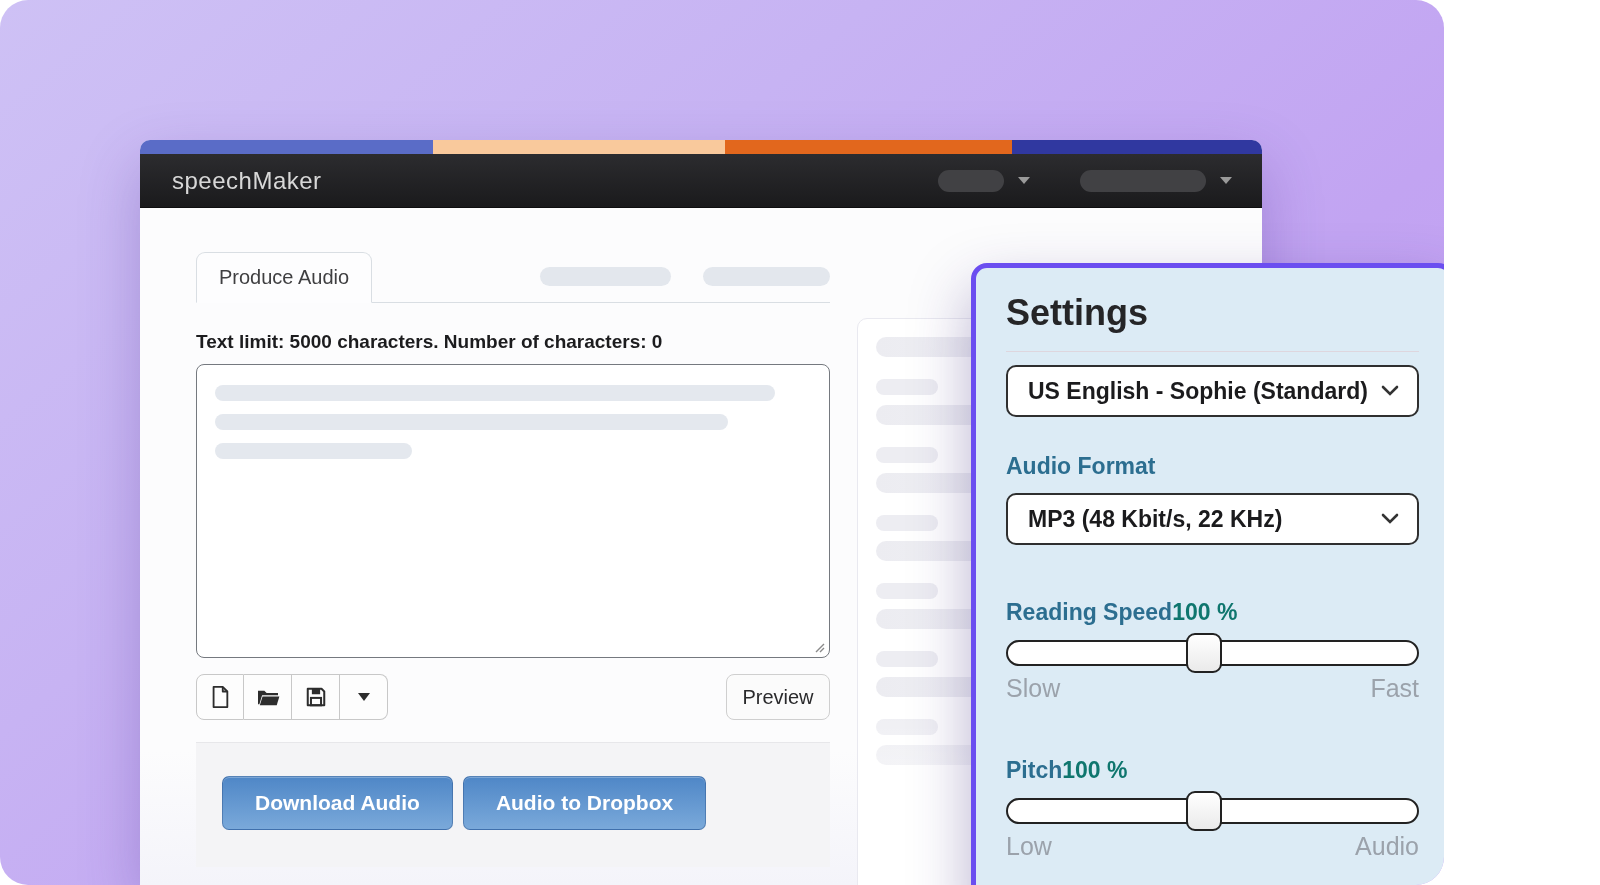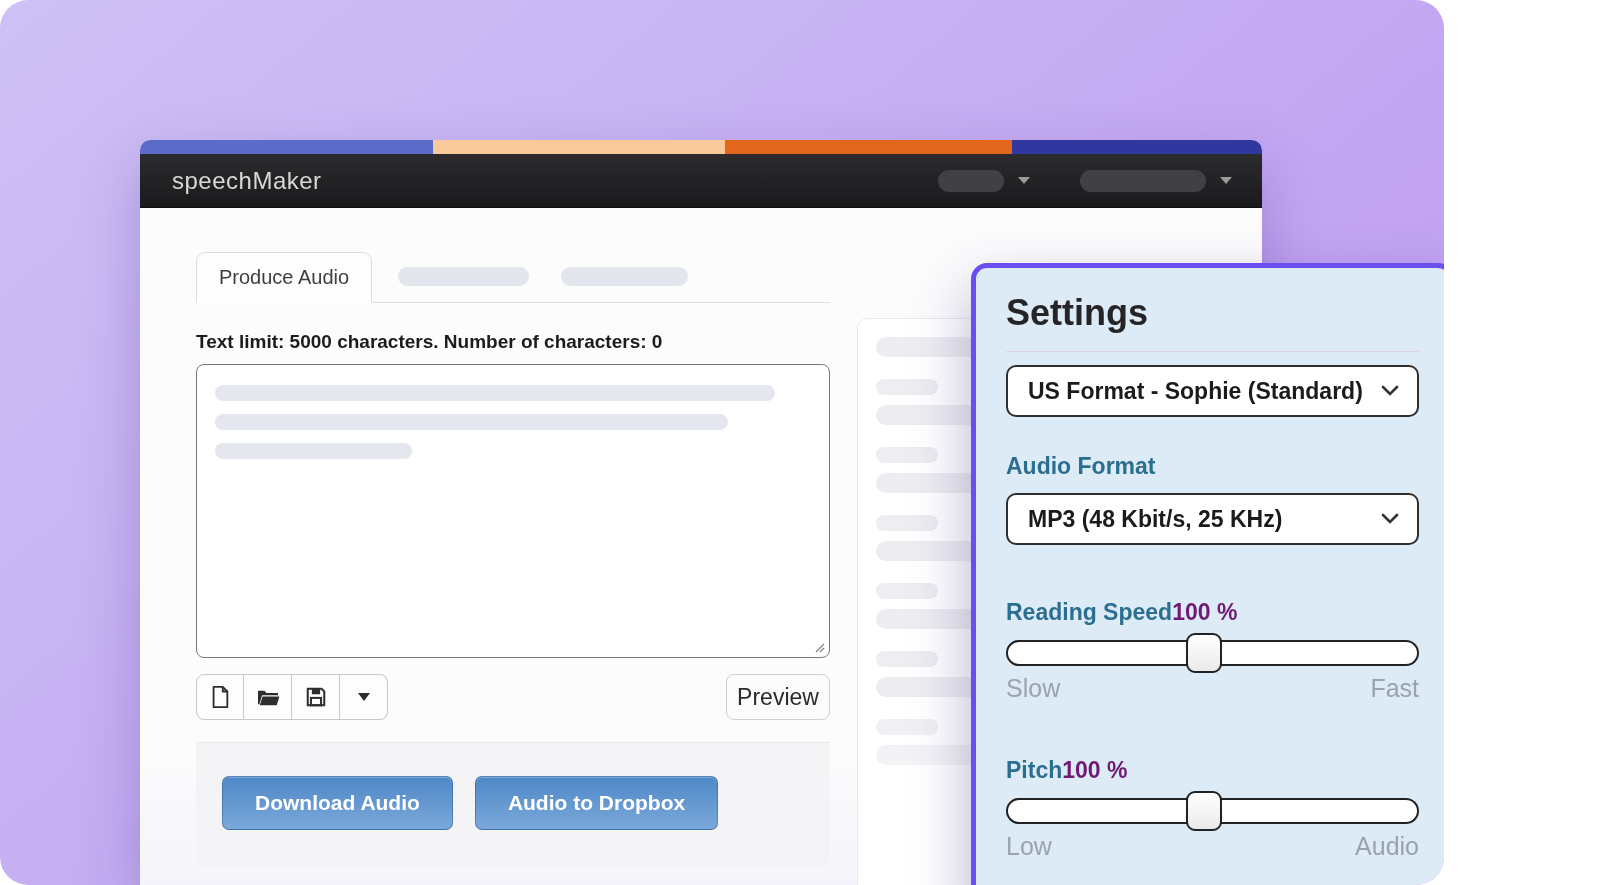--- a/index.html
+++ b/index.html
@@ -29,45 +29,45 @@
   .nav-right { margin-left:auto; display:flex; align-items:center; gap:50px; }
   .nav-pill-wrap { display:flex; align-items:center; gap:14px; cursor:pointer; }
   .nav-pill { height:22px; border-radius:11px; background:#414144; }
   .nav-caret { width:0; height:0; border-left:6px solid transparent;
     border-right:6px solid transparent; border-top:7px solid #9a9a9a; }
 
   
   .content { position:relative; padding:44px 0 0 56px; }
   .col { width:634px; }
 
-  .tabs { display:flex; align-items:flex-end; border-bottom:1px solid #d9dee3; }
+  .tabs { display:flex; align-items:flex-end; border-bottom:1px solid #d9dee3;justify-content:space-between; }
   .tab-active { padding:13px 22px; background:#fdfdfe; border:1px solid #d9dee3;
     border-bottom:1px solid #fdfdfe; border-radius:9px 9px 0 0; margin-bottom:-1px;
     font-size:20px; color:#3f3f41; cursor:pointer; }
   .tab-pills { display:flex; gap:32px; margin:0 0 16px 26px; }
   .tab-pill { height:19px; border-radius:10px; background:#e3e7ed; cursor:pointer; }
 
   .limit-text { margin-top:28px; font-size:19px; font-weight:bold; color:#1c1c1e; }
 
   .textbox { position:relative; margin-top:11px; height:294px; background:#fff;
     border:1.5px solid #75797f; border-radius:8px; padding:20px 18px; cursor:text; }
   .editor-line { height:16px; border-radius:8px; background:#e4e8ee; margin-bottom:13px; }
   .resize-handle { position:absolute; right:4px; bottom:4px; }
 
   .toolbar-row { display:flex; justify-content:space-between; margin-top:16px; }
   .btn-group { display:flex; }
   .tb-btn { width:48px; height:46px; display:flex; align-items:center; justify-content:center;
     background:#fdfdfd; border:1px solid #c8c8c8; border-left-width:0; cursor:pointer; }
   .tb-btn:first-child { border-left-width:1px; border-radius:8px 0 0 8px; }
   .tb-btn:last-child { border-radius:0 8px 8px 0; }
   .preview-btn { min-width:104px; height:46px; padding:0 4px; background:#fbfbfb;
-    border:1px solid #cfcfcf; border-radius:8px; font-size:23px; color:#2a2a2c; cursor:pointer; }
+    border:1px solid #cfcfcf; border-radius:8px; font-size:20px; color:#2a2a2c; cursor:pointer; }
 
   .action-bar { margin-top:22px; width:634px; height:125px; background:#f4f4f6;
-    border-top:1px solid #e7e7ea; padding:33px 0 0 26px; display:flex; gap:22px; }
+    border-top:1px solid #e7e7ea; padding:33px 0 0 26px; display:flex; gap:10px; }
   .blue-btn { height:54px; padding:0 32px; border:1px solid rgba(45,85,140,.45);
     border-radius:7px; background:linear-gradient(180deg,#4f87c7,#7aa9da);
     color:#fff; font-size:21px; font-weight:bold; cursor:pointer;
     box-shadow:inset 0 1px 0 rgba(255,255,255,.25); }
 
   
   .side-card { position:absolute; left:717px; top:110px; width:356px; height:605px;
     background:#fff; border:1px solid #e9e9f0; border-radius:10px; padding:18px;
     overflow:hidden; }
   .side-card::after { content:""; position:absolute; left:0; right:0; bottom:0; height:38%;
@@ -79,21 +79,21 @@
 
   
   .settings { position:absolute; left:971px; top:263px; width:483px; height:660px;
     background:#dcebf5; border:5px solid #6b4ef0; border-radius:16px;
     padding:24px 30px; box-shadow:0 26px 60px rgba(55,35,120,.35); }
   .settings h1 { font-size:36px; font-weight:bold; color:#252527; }
   .settings-divider { margin-top:17px; border:none; border-top:1px solid #ded6de; }
   .field-label { margin-top:22px; font-size:23px; font-weight:bold; color:#2c6e90; }
   .label-row { margin-top:54px; display:flex; justify-content:flex-start;
     align-items:baseline; }
-  .field-value { font-size:23px; font-weight:bold; color:#701a75; }
+  .field-value { font-size:23px; font-weight:bold; color:#0f766e; }
 
   .select { margin-top:13px; height:52px; background:#fff; border:2px solid #2f2f2f;
     border-radius:10px; display:flex; align-items:center; padding:0 18px 0 20px;
     font-size:23px; font-weight:600; color:#1b1b1d; cursor:pointer; }
   .select .chev { margin-left:auto; }
 
   .slider { position:relative; margin-top:14px; height:26px; background:#fff;
     border:2px solid #222; border-radius:13px; cursor:pointer; }
   .slider-thumb { position:absolute; top:50%; left:48%; transform:translate(-50%,-50%);
     width:36px; height:40px; background:linear-gradient(#fff,#eaeaea);
@@ -220,31 +220,31 @@
           </div>
       </div>
     </div>
   </div>
 
   <div class="settings">
     <h1>Settings</h1>
     <hr class="settings-divider">
 
     <div class="select">
-      <span>US Format - Sophie (Standard)</span>
+      <span>US English - Sophie (Standard)</span>
       <span class="chev">
         <svg width="18" height="12" viewBox="0 0 18 12">
             <path d="M2 2l7 7 7-7" stroke="#333" stroke-width="2.6" fill="none" stroke-linecap="round"></path>
           </svg>
       </span>
     </div>
 
     <div class="field-label" style="margin-top:36px">Audio Format</div>
     <div class="select">
-      <span>MP3 (48 Kbit/s, 25 KHz)</span>
+      <span>MP3 (48 Kbit/s, 22 KHz)</span>
       <span class="chev">
         <svg width="18" height="12" viewBox="0 0 18 12">
             <path d="M2 2l7 7 7-7" stroke="#333" stroke-width="2.6" fill="none" stroke-linecap="round"></path>
           </svg>
       </span>
     </div>
 
     <div class="label-row">
       <span class="field-label" style="margin-top:0">Reading Speed</span>
       <span class="field-value">100 %</span>

